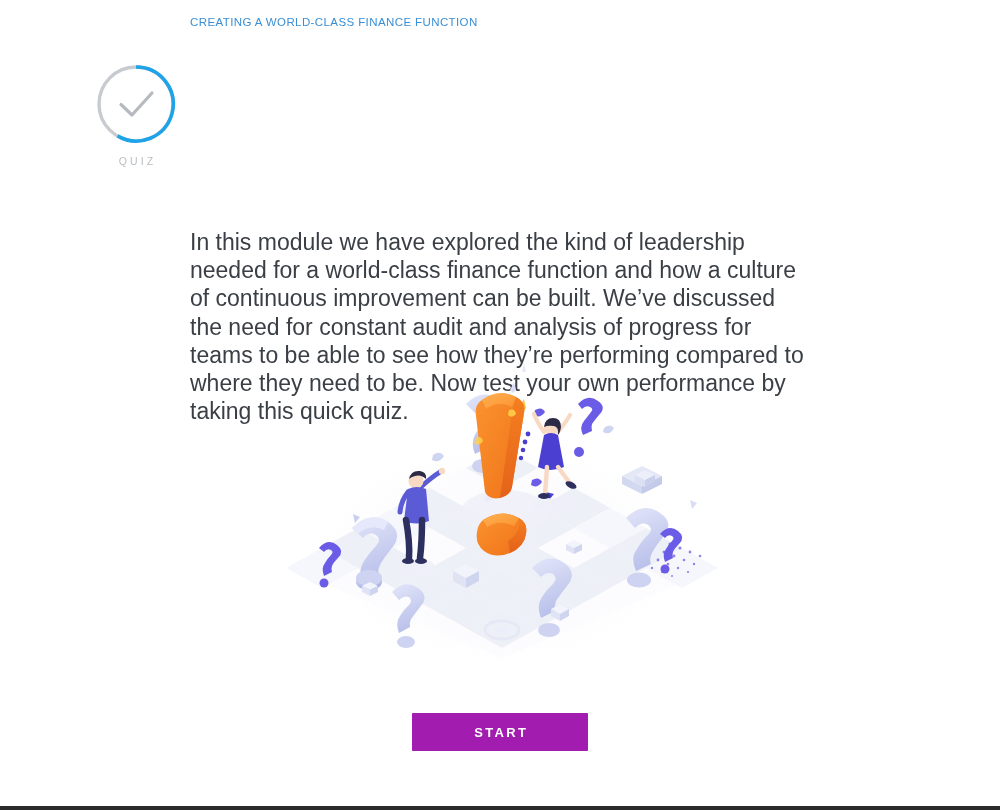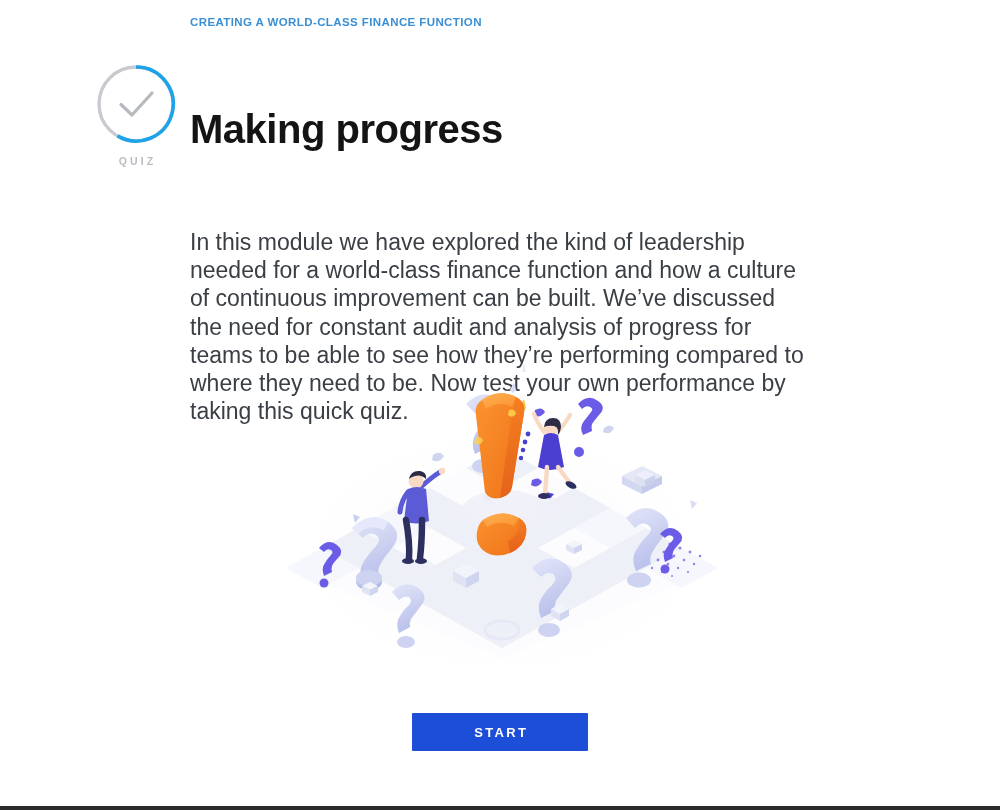--- a/index.html
+++ b/index.html
@@ -23,21 +23,21 @@
     inset: 0;
     background: #ffffff;
   }
 
   
   .eyebrow {
     position: absolute;
     left: 190px;
     top: 16px;
     font-size: 11.5px;
-    font-weight: 700;
+    font-weight: 400;
     letter-spacing: 0.035em;
     color: #3a8fd4;
     text-transform: uppercase;
     white-space: nowrap;
     line-height: 1.2;
   }
 
   
   .badge {
     position: absolute;
@@ -50,21 +50,21 @@
   .badge-label {
     position: absolute;
     left: 94px;
     top: 155px;
     width: 84px;
     text-align: center;
     font-size: 10.5px;
     letter-spacing: 0.30em;
     text-indent: 0.30em;
     color: #b9bdc2;
-    font-weight: 700;
+    font-weight: 400;
     text-transform: uppercase;
   }
 
   
   .title {
     position: absolute;
     left: 190px;
     top: 79px;
     font-size: 40px;
     line-height: 1.15;
@@ -101,21 +101,21 @@
     position: absolute;
     left: 0;
     right: 0;
     top: 713px;
     display: flex;
     justify-content: center;
   }
   .cta-button {
     width: 176px;
     height: 38px;
-    background: #1d4ed8;
+    background: #a21caf;
     border: none;
     color: #ffffff;
     font-family: inherit;
     font-size: 13px;
     font-weight: 700;
     letter-spacing: 0.18em;
     text-indent: 0.18em;
     text-transform: uppercase;
     cursor: pointer;
     display: flex;
@@ -146,21 +146,20 @@
 
       <circle cx="42" cy="42" r="37" fill="none" stroke="#c7cbcf" stroke-width="3.4"></circle>
 
       <path d="M 42 5 A 37 37 0 1 1 23.5 73.9" fill="none" stroke="#1ea2e8" stroke-width="3.6" stroke-linecap="butt"></path>
 
       <path d="M 27 42.5 L 38 53 L 58 31" fill="none" stroke="#b6babe" stroke-width="3.2" stroke-linecap="round" stroke-linejoin="round"></path>
     </svg>
   </div>
   <div class="badge-label">QUIZ</div>
 
-  <h1 class="title">Making progress</h1>
 
   <p class="body-copy">In this module we have explored the kind of leadership needed for a world-class finance function and how a culture of continuous improvement can be built. We’ve discussed the need for constant audit and analysis of progress for teams to be able to see how they’re performing compared to where they need to be. Now test your own performance by taking this quick quiz.</p>
 
   <div class="illustration">
     <svg viewBox="0 0 460 330" aria-hidden="true">
       <defs>
         <linearGradient id="gOrangeFront" x1="0" y1="0" x2="1" y2="1">
           <stop offset="0%" stop-color="#fb9330"></stop>
           <stop offset="100%" stop-color="#ef7218"></stop>
         </linearGradient>

